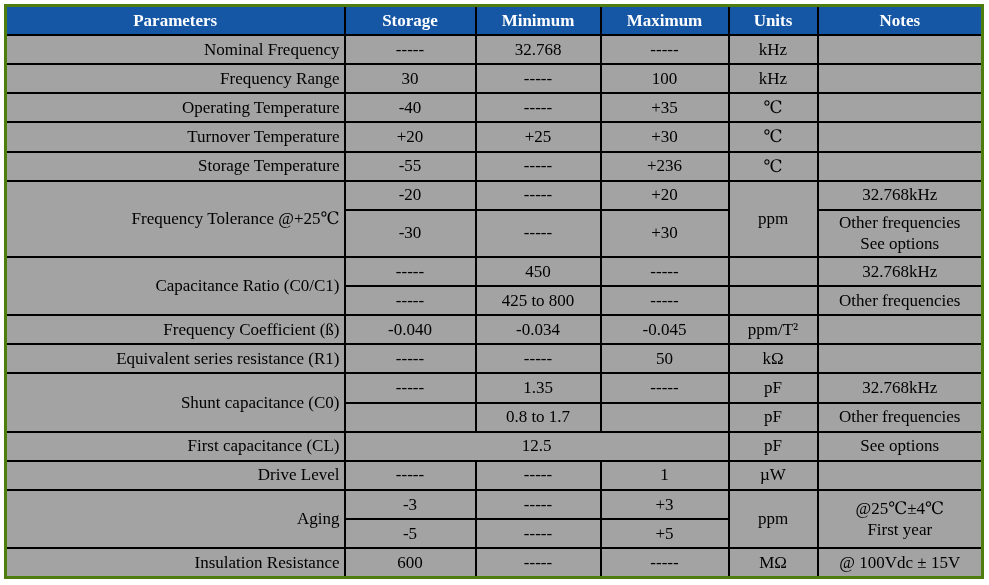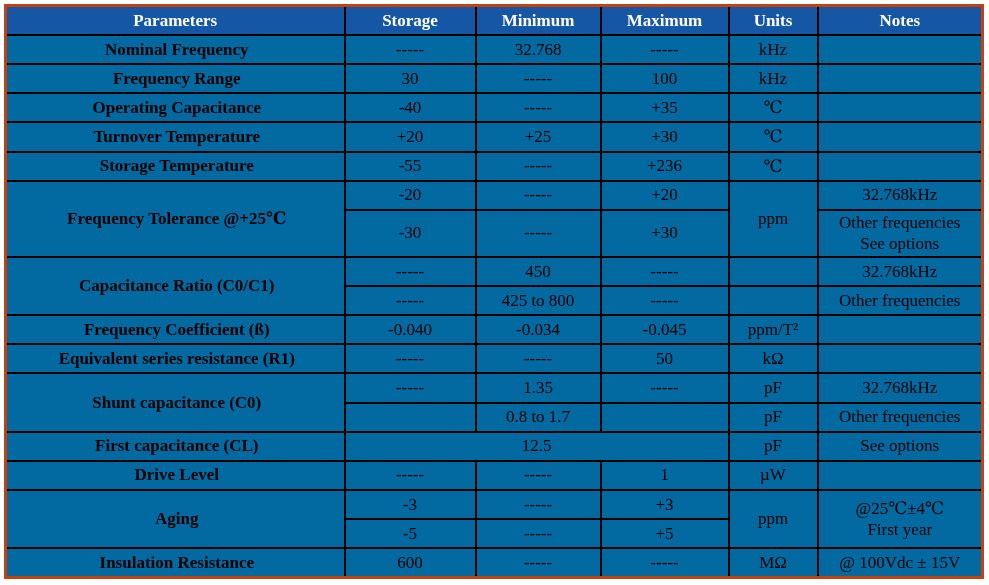--- a/index.html
+++ b/index.html
@@ -9,44 +9,43 @@
     width: 989px;
     height: 585px;
     font-family: "Liberation Serif", "DejaVu Serif", serif;
   }
   table.spec {
     border-collapse: collapse;
     table-layout: fixed;
     width: 979px;
     height: 575px;
     margin: 4px;
-    border: 3px solid #c2410c;
-    background: #0369a1;
+    border: 3px solid #4d7c0f;
+    background: #a3a3a3;
   }
   th, td {
     border: 2px solid #000000;
     font-size: 17px;
     color: #000000;
     vertical-align: middle;
     padding: 0 4px;
     overflow: hidden;
     white-space: nowrap;
   }
   thead th {
     background: #1557a5;
     color: #ffffff;
     font-weight: bold;
     text-align: center;
     height: 27px;
     font-size: 17px;
   }
   td.param {
-    text-align: center;
+    text-align: right;
     padding-left: 7px;
-    font-weight: bold;
   }
   td.val, td.unit, td.note {
     text-align: center;
   }
   tr.h-std { height: 29px; }
   tr.h-tall { height: 47px; }
   td.twoline {
     white-space: normal;
     line-height: 1.25;
     padding-top: 1px;
@@ -90,21 +89,21 @@
     <tr class="h-std">
       <td class="param">Frequency Range</td>
       <td class="val">30</td>
       <td class="val">-----</td>
       <td class="val">100</td>
       <td class="unit">kHz</td>
       <td class="note"></td>
     </tr>
 
     <tr class="h-std">
-      <td class="param">Operating Capacitance</td>
+      <td class="param">Operating Temperature</td>
       <td class="val">-40</td>
       <td class="val">-----</td>
       <td class="val">+35</td>
       <td class="unit">℃</td>
       <td class="note"></td>
     </tr>
 
     <tr class="h-std">
       <td class="param">Turnover Temperature</td>
       <td class="val">+20</td>

